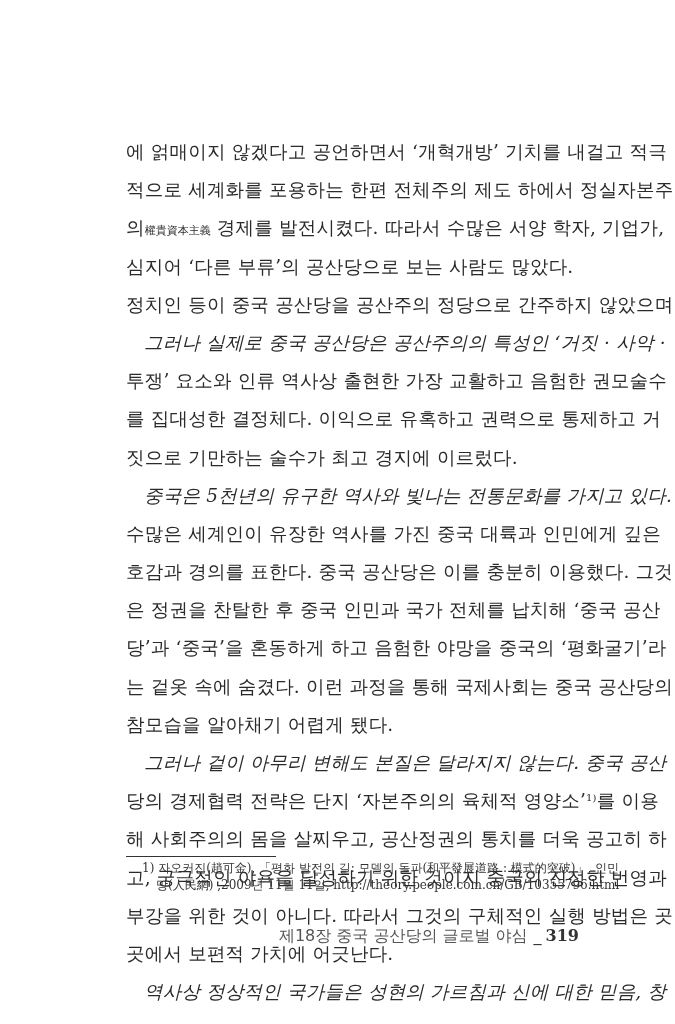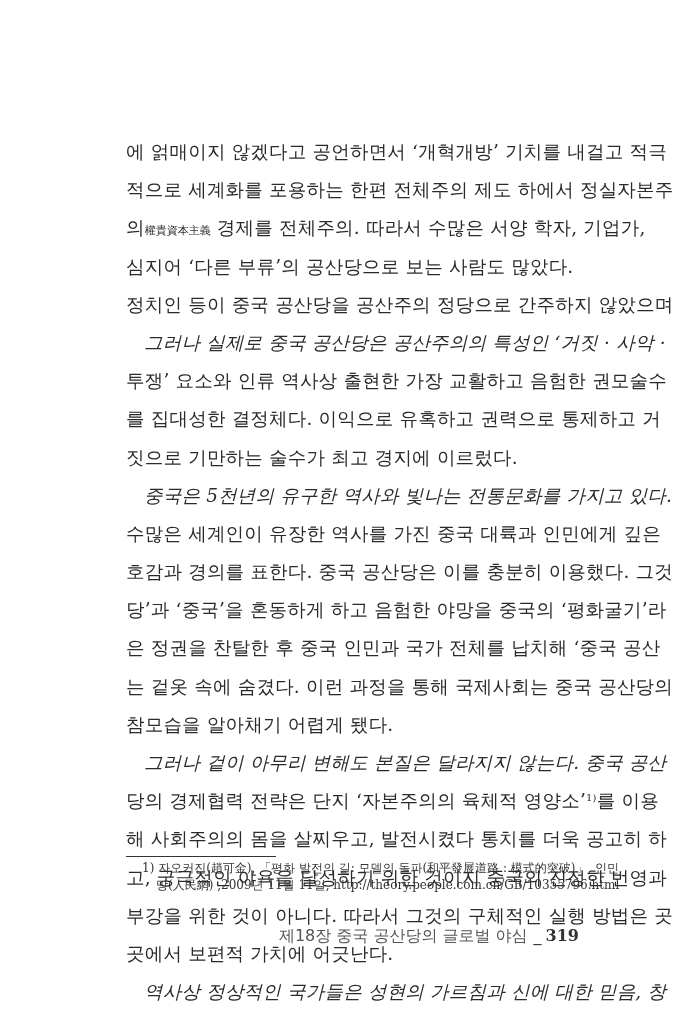--- a/index.html
+++ b/index.html
@@ -100,40 +100,40 @@
   }
 </style>
 </head>
 <body>
 
 <div class="page">
 
   <div class="body-text">
     <span class="line">에 얽매이지 않겠다고 공언하면서 ‘개혁개방’ 기치를 내걸고 적극</span>
     <span class="line">적으로 세계화를 포용하는 한편 전체주의 제도 하에서 정실자본주</span>
-    <span class="line"><span>의</span><span class="hanja-small">權貴資本主義</span> <span>경제를 전체주의. 따라서 수많은 서양 학자, 기업가,</span></span>
+    <span class="line"><span>의</span><span class="hanja-small">權貴資本主義</span> <span>경제를 발전시켰다. 따라서 수많은 서양 학자, 기업가,</span></span>
     <span class="line last">심지어 ‘다른 부류’의 공산당으로 보는 사람도 많았다.</span>
     <span class="line">정치인 등이 중국 공산당을 공산주의 정당으로 간주하지 않았으며</span>
 
     <span class="line indent">그러나 실제로 중국 공산당은 공산주의의 특성인 ‘거짓 · 사악 ·</span>
     <span class="line">투쟁’ 요소와 인류 역사상 출현한 가장 교활하고 음험한 권모술수</span>
     <span class="line">를 집대성한 결정체다. 이익으로 유혹하고 권력으로 통제하고 거</span>
     <span class="line last">짓으로 기만하는 술수가 최고 경지에 이르렀다.</span>
 
     <span class="line indent">중국은 5천년의 유구한 역사와 빛나는 전통문화를 가지고 있다.</span>
     <span class="line">수많은 세계인이 유장한 역사를 가진 중국 대륙과 인민에게 깊은</span>
     <span class="line">호감과 경의를 표한다. 중국 공산당은 이를 충분히 이용했다. 그것</span>
+    <span class="line">은 정권을 찬탈한 후 중국 인민과 국가 전체를 납치해 ‘중국 공산</span>
     <span class="line">당’과 ‘중국’을 혼동하게 하고 음험한 야망을 중국의 ‘평화굴기’라</span>
-    <span class="line">은 정권을 찬탈한 후 중국 인민과 국가 전체를 납치해 ‘중국 공산</span>
     <span class="line">는 겉옷 속에 숨겼다. 이런 과정을 통해 국제사회는 중국 공산당의</span>
     <span class="line last">참모습을 알아채기 어렵게 됐다.</span>
 
     <span class="line indent">그러나 겉이 아무리 변해도 본질은 달라지지 않는다. 중국 공산</span>
     <span class="line"><span>당의 경제협력 전략은 단지 ‘자본주의의 육체적 영양소’</span><span class="sup">1)</span><span>를 이용</span></span>
-    <span class="line">해 사회주의의 몸을 살찌우고, 발전시켰다 통치를 더욱 공고히 하</span>
+    <span class="line">해 사회주의의 몸을 살찌우고, 공산정권의 통치를 더욱 공고히 하</span>
     <span class="line">고, 궁극적인 야욕을 달성하기 위한 것이지 중국의 진정한 번영과</span>
     <span class="line">부강을 위한 것이 아니다. 따라서 그것의 구체적인 실행 방법은 곳</span>
     <span class="line last">곳에서 보편적 가치에 어긋난다.</span>
 
     <span class="line indent">역사상 정상적인 국가들은 성현의 가르침과 신에 대한 믿음, 창</span>
   </div>
 
   <div class="footnote-rule"></div>
 
   <div class="footnotes">

